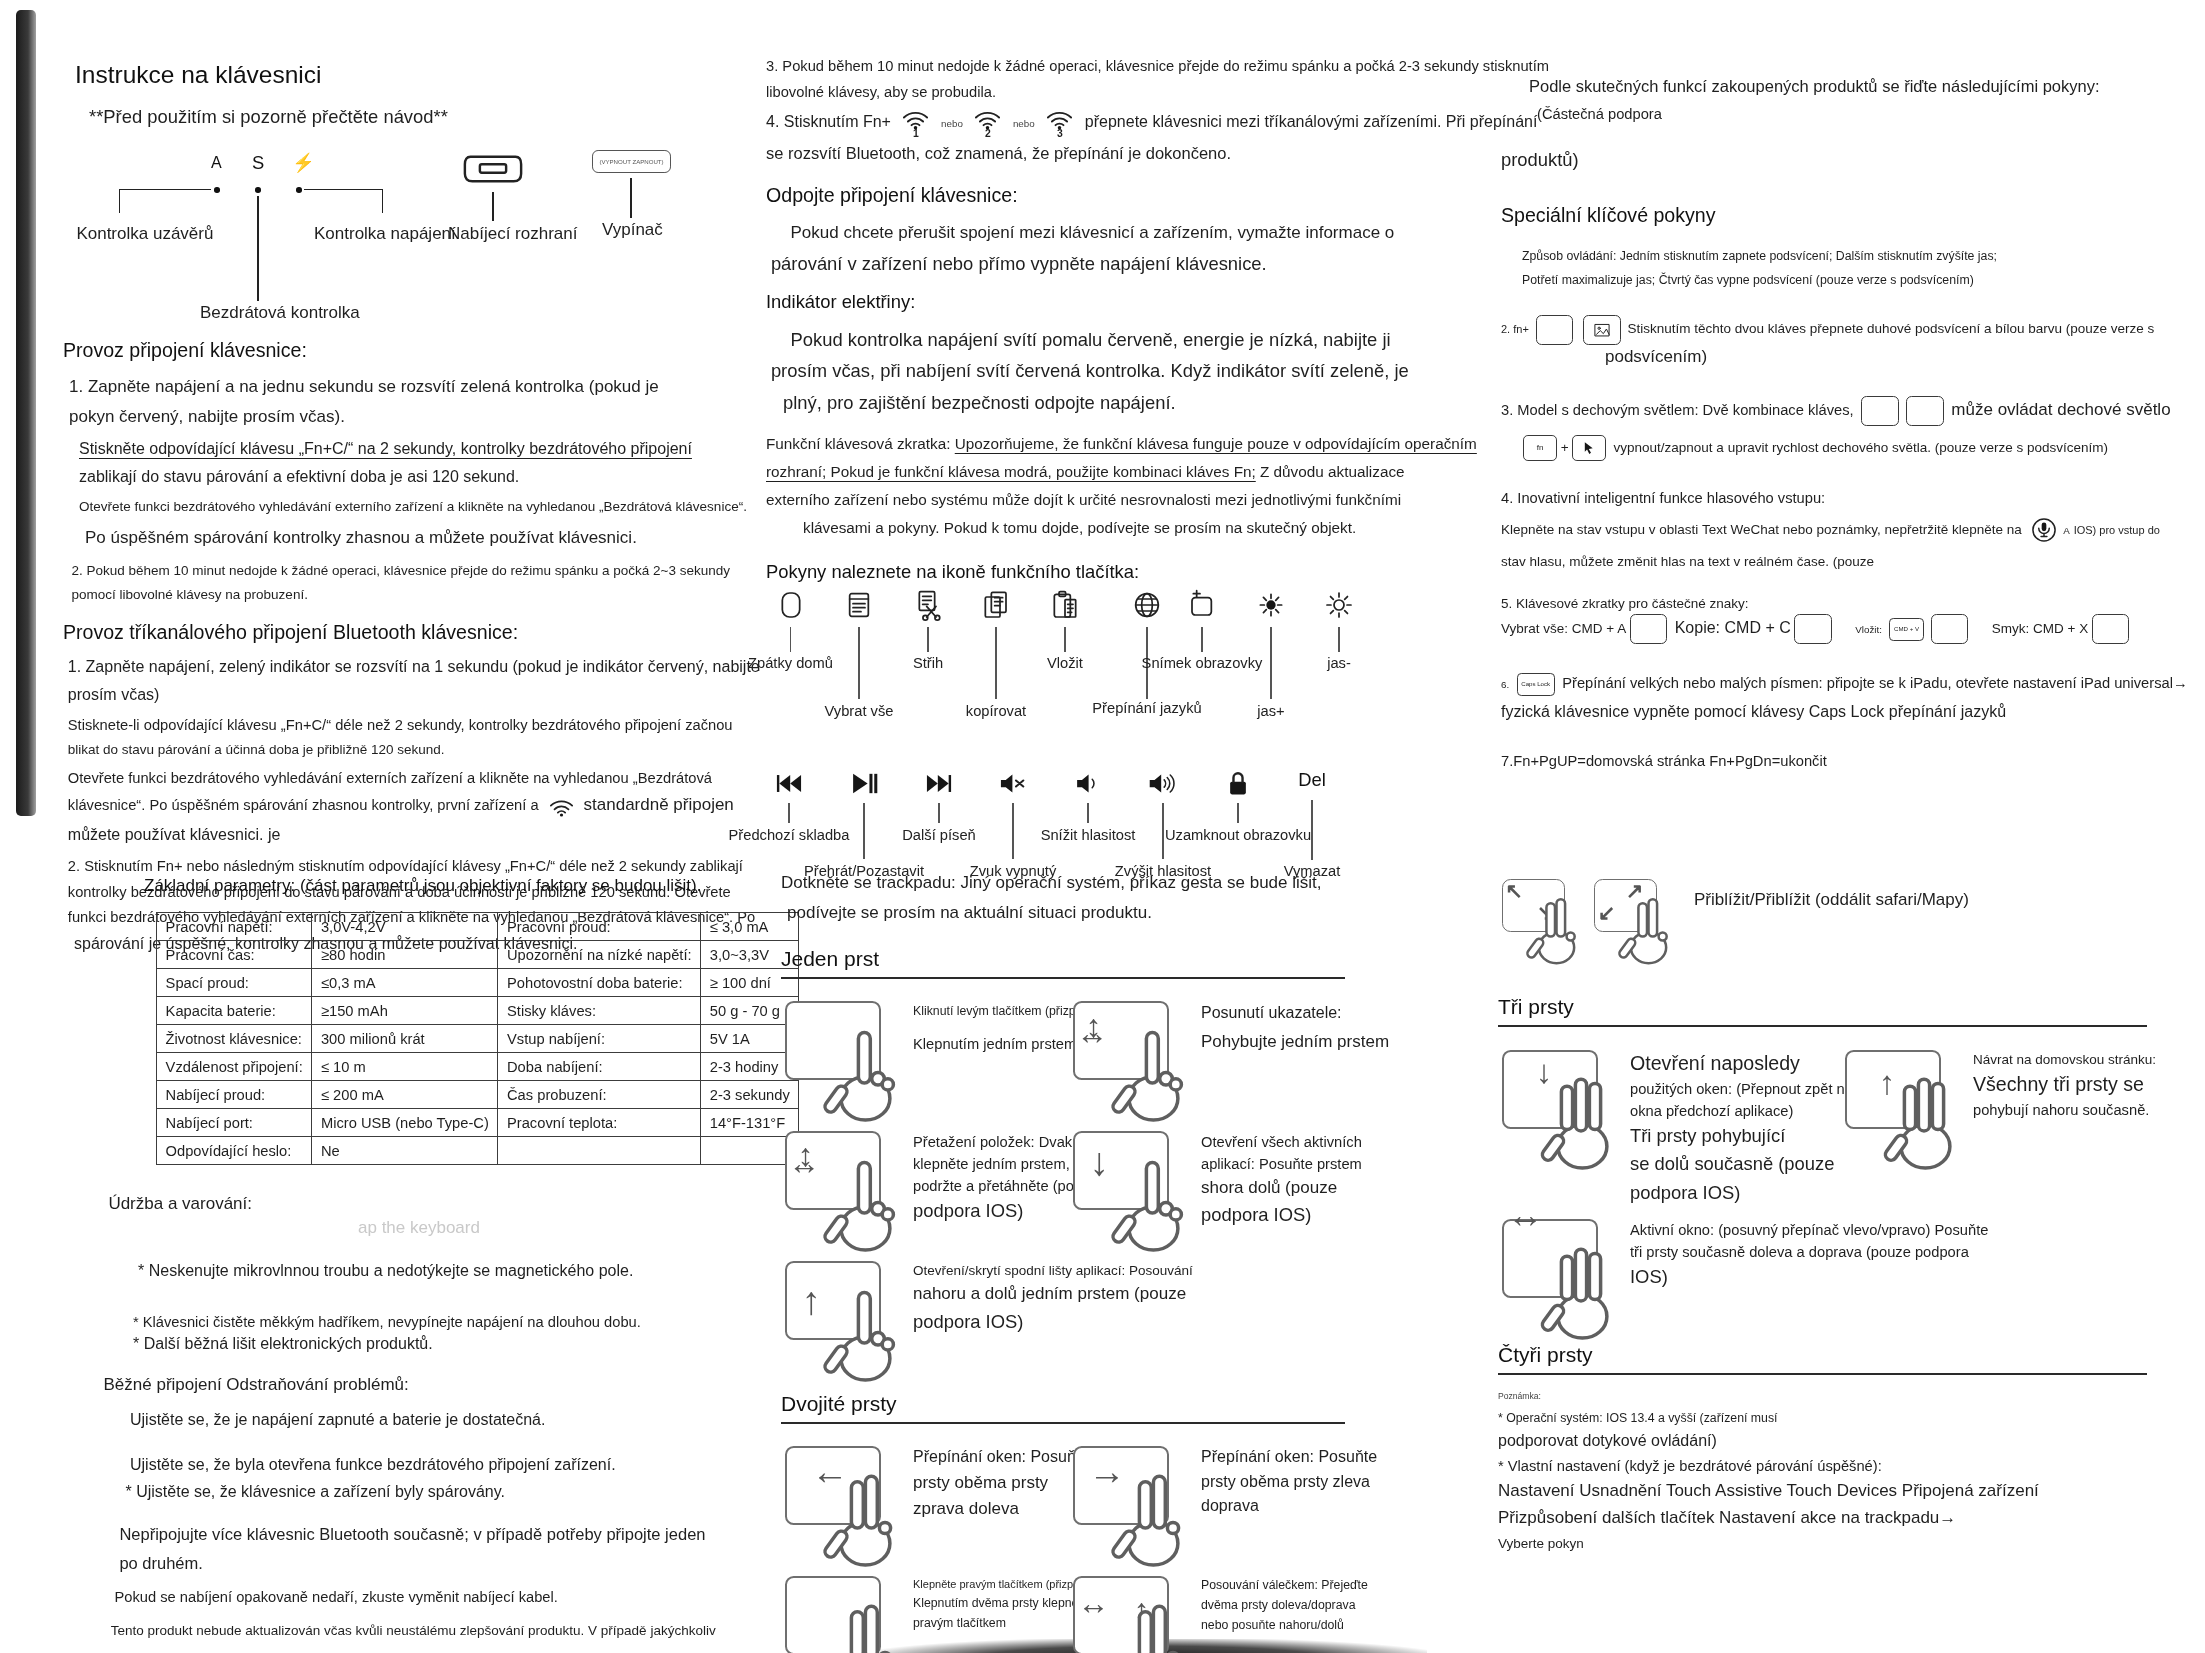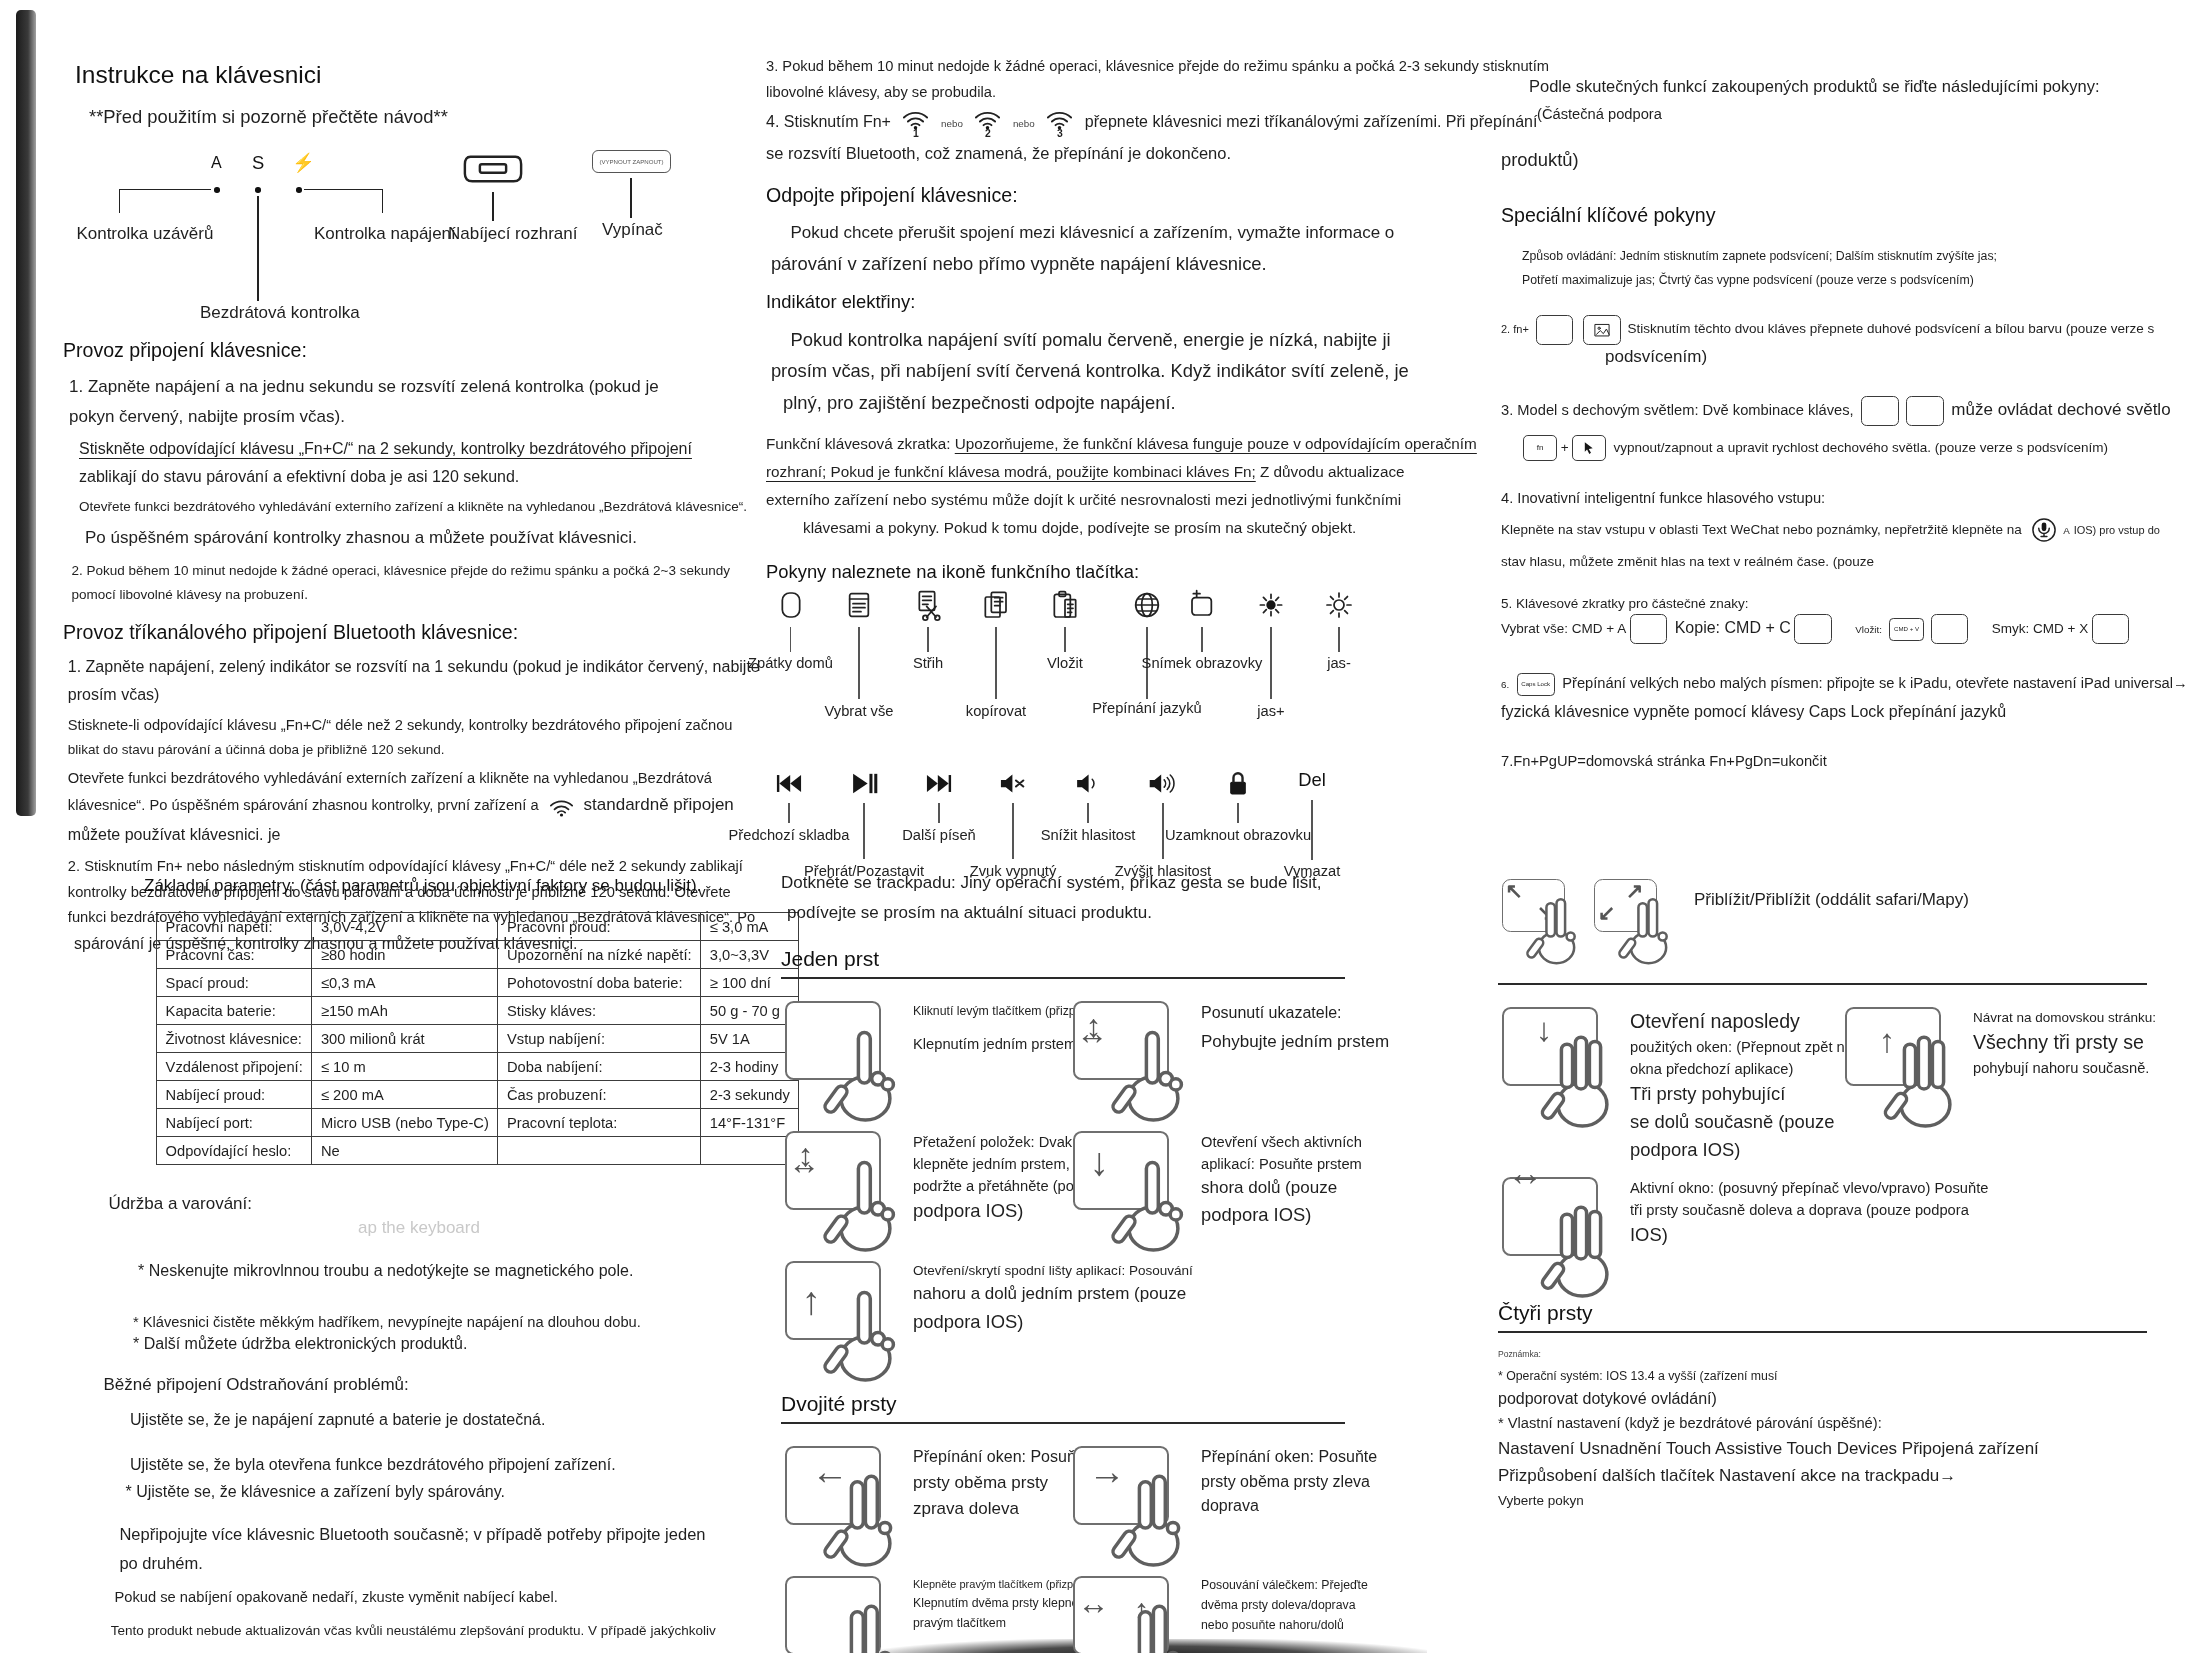--- a/index.html
+++ b/index.html
@@ -545,21 +545,21 @@
           <td></td>
           <td></td>
         </tr>
   </tbody>
     </table>
 
   <div class="ln f28" style="margin:29px 0 3.7px 7.4px">Údržba a varování:</div>
   <div class="ln f28 ghost" style="margin-left:257px;margin-bottom:24.5px">ap the keyboard</div>
   <div class="ln f26" style="margin-left:37px;margin-bottom:34px">* Neskenujte mikrovlnnou troubu a nedotýkejte se magnetického pole.</div>
   <div class="ln f24" style="margin-left:32px;margin-bottom:4.9px">* Klávesnici čistěte měkkým hadříkem, nevypínejte napájení na dlouhou dobu.</div>
-  <div class="ln f26" style="margin-left:32px;margin-bottom:22px">* Další můžete údržba elektronických produktů.</div>
+  <div class="ln f26" style="margin-left:32px;margin-bottom:22px">* Další běžná lišit elektronických produktů.</div>
 
   <div class="ln f28" style="margin-left:2.5px;margin-bottom:16px">Běžné připojení Odstraňování problémů:</div>
   <div class="ln f26" style="margin-left:29px;margin-bottom:27px">Ujistěte se, že je napájení zapnuté a baterie je dostatečná.</div>
   <div class="ln f26" style="margin-left:29px;margin-bottom:8.6px">Ujistěte se, že byla otevřena funkce bezdrátového připojení zařízení.</div>
   <div class="ln f26" style="margin-left:24.5px;margin-bottom:24.5px">* Ujistěte se, že klávesnice a zařízení byly spárovány.</div>
   <div class="ln f27" style="margin-left:18.4px">Nepřipojujte více klávesnic Bluetooth současně; v případě potřeby připojte jeden</div>
   <div class="ln f27" style="margin-left:18.4px;margin-bottom:16px">po druhém.</div>
   <div class="ln f24" style="margin-left:13.5px;margin-bottom:18.4px">Pokud se nabíjení opakovaně nedaří, zkuste vyměnit nabíjecí kabel.</div>
   <div class="ln f22" style="margin-left:9.8px">Tento produkt nebude aktualizován včas kvůli neustálému zlepšování produktu. V případě jakýchkoliv</div>
 
@@ -741,20 +741,21 @@
         <span class="arr" style="left:31px;top:0;font-size:21px;transform:scaleX(-1)">↖</span>
         <span class="arr" style="left:3.7px;top:22px;font-size:21px;transform:scaleX(-1)">↘</span>
       </div>
       <svg class="hand" style="width:61px;height:76px;left:27px;top:23px" viewBox="0 0 100 124" width="61" height="76">
           <use href="#h2"></use>
         </svg>
     </div>
     <div class="ln f28" style="margin-top:17px">Přiblížit/Přiblížit (oddálit safari/Mapy)</div>
   </div>
 
+  <div class="ln f34 dk" style="margin:18.4px 0 0 0">Tři prsty</div>
   <hr class="rule">
 
   <div class="grow">
     <div class="g" style="width:343px">
       <div class="fig">
         <div class="tp">
           <span class="arr" style="left:32px;top:3.7px;font-size:33px">↓</span>
         </div>
         <svg class="hand" viewBox="0 0 140 172" width="86" height="105">
             <use href="#h3"></use>

